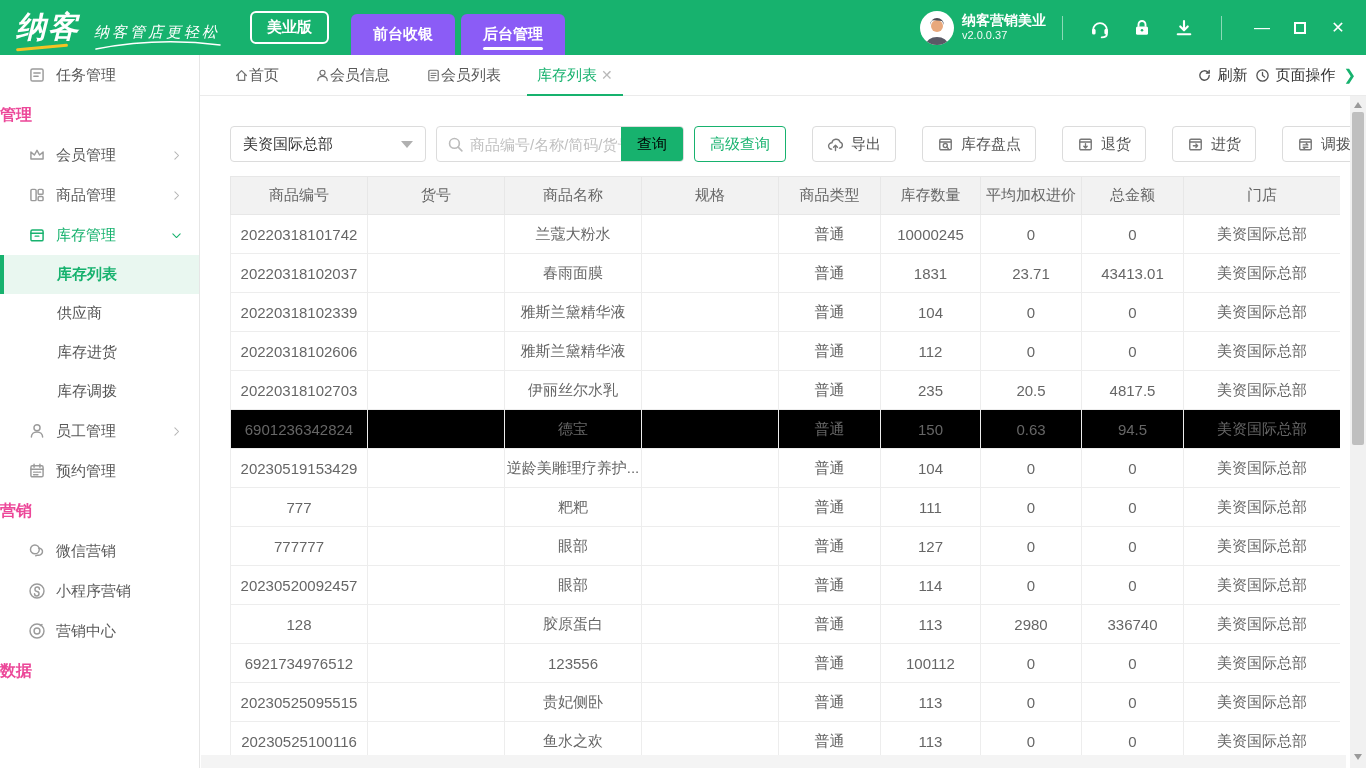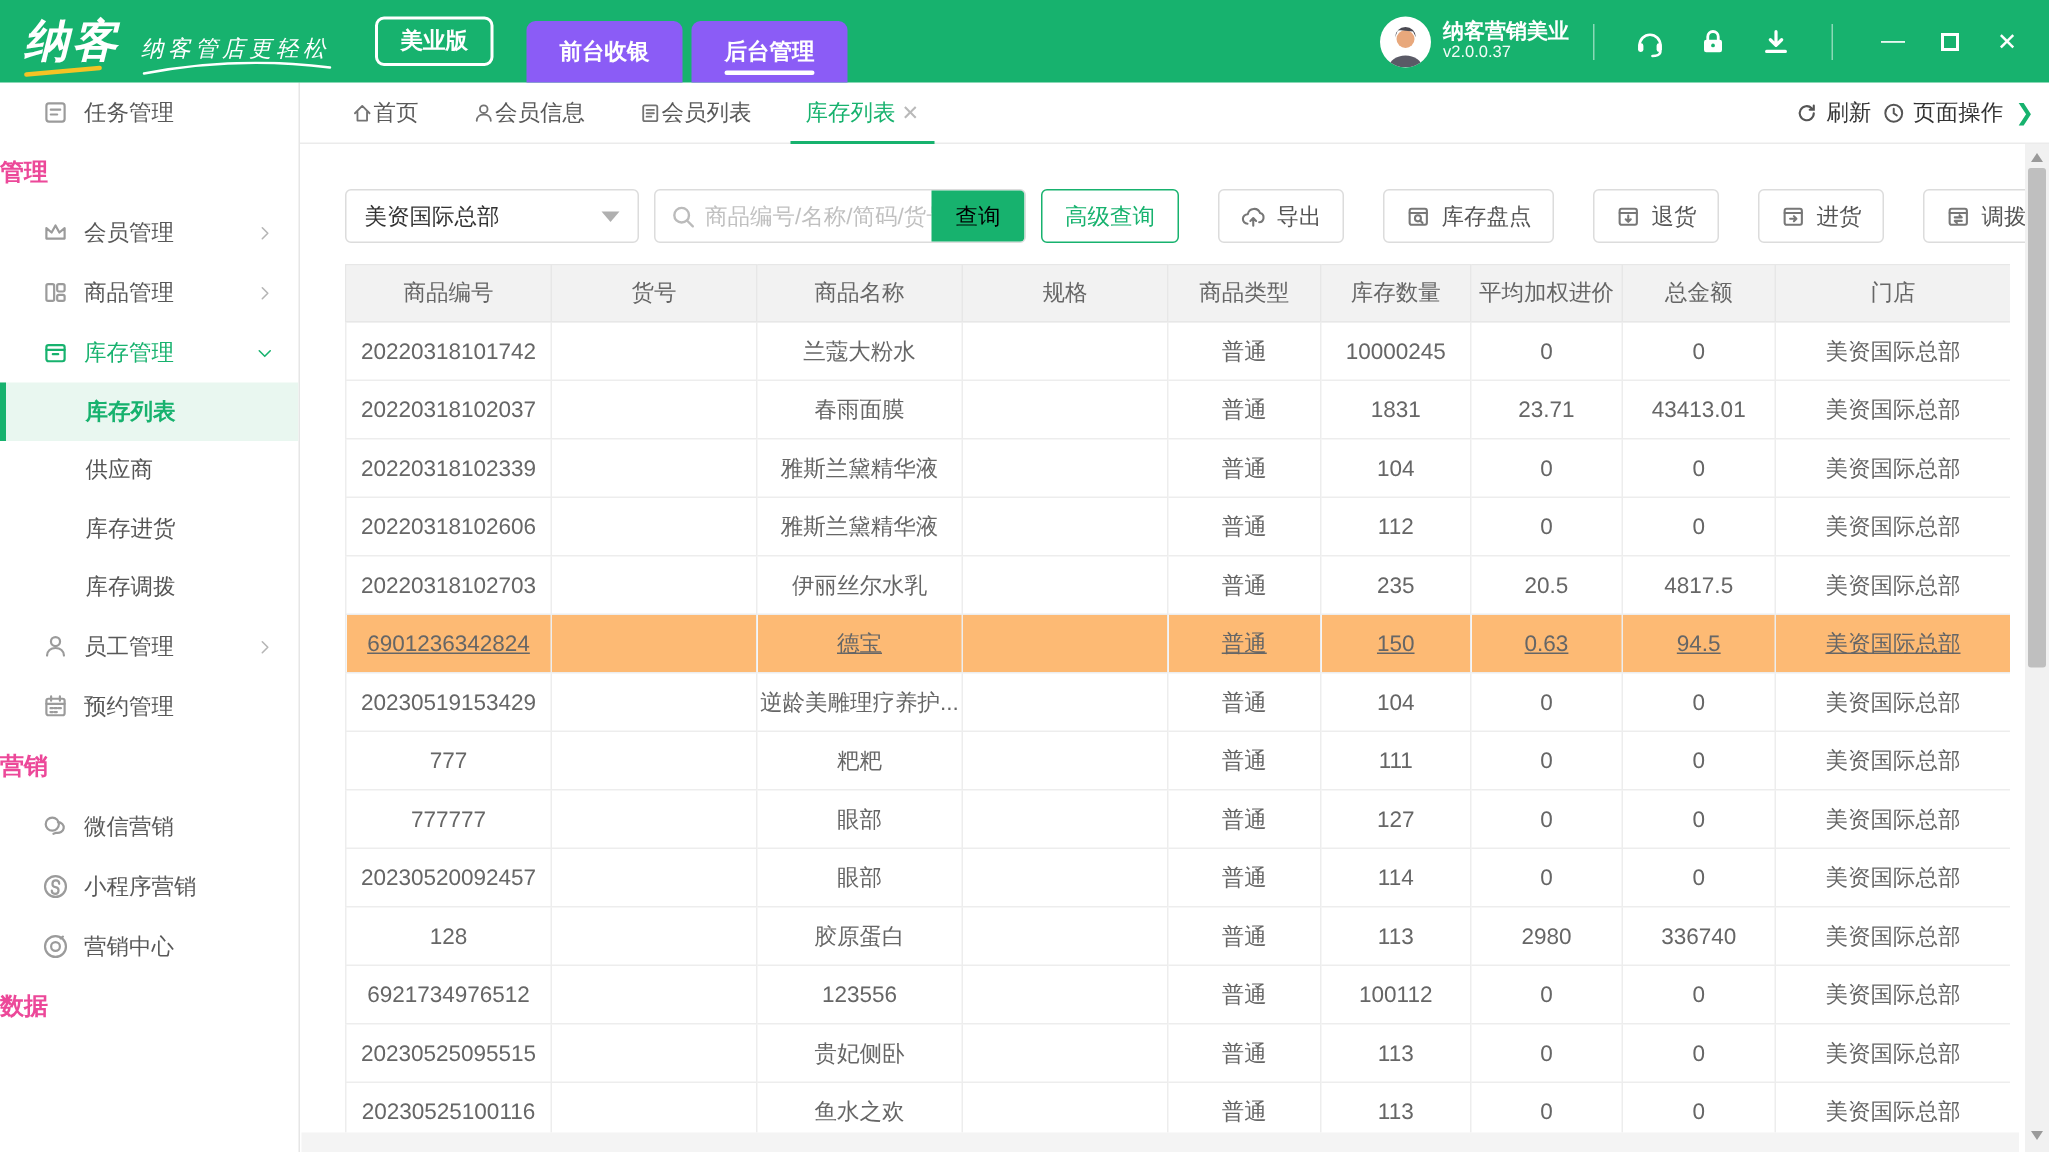--- a/index.html
+++ b/index.html
@@ -92,21 +92,21 @@
     gap:7px; cursor:pointer; font-family:inherit; }
   .tool-btn .b-icon { color:#777; display:flex; }
 
   
   .table-wrap { position:absolute; left:30px; top:80px; width:1110px; height:579px; overflow:hidden; }
   table { border-collapse:collapse; width:1110px; table-layout:fixed; }
   th { background:#f2f2f2; height:38px; font-weight:normal; font-size:15px; color:#666;
     border:1px solid #e7e7e7; }
   td { height:39px; text-align:center; font-size:15px; color:#666; border:1px solid #ededed;
     overflow:hidden; white-space:nowrap; text-overflow:ellipsis; background:#fff; }
-  tr.hl td { background:#fdba74;text-decoration:underline; }
+  tr.hl td { background:#000000; }
 
   .footer-strip { position:absolute; left:201px; bottom:0; width:1145px; height:13px;
     background:#f4f4f4; z-index:5; }
 
   
   .scrollbar { position:absolute; right:0; top:96px; width:16px; height:672px; background:#f1f1f1; z-index:25; }
   .sb-arrow { position:absolute; left:0; width:16px; height:14px; display:flex; align-items:center;
     justify-content:center; cursor:pointer; }
   .sb-up { top:2px; } .sb-down { bottom:4px; }
   .tri-up { width:0; height:0; border-left:4px solid transparent; border-right:4px solid transparent;

